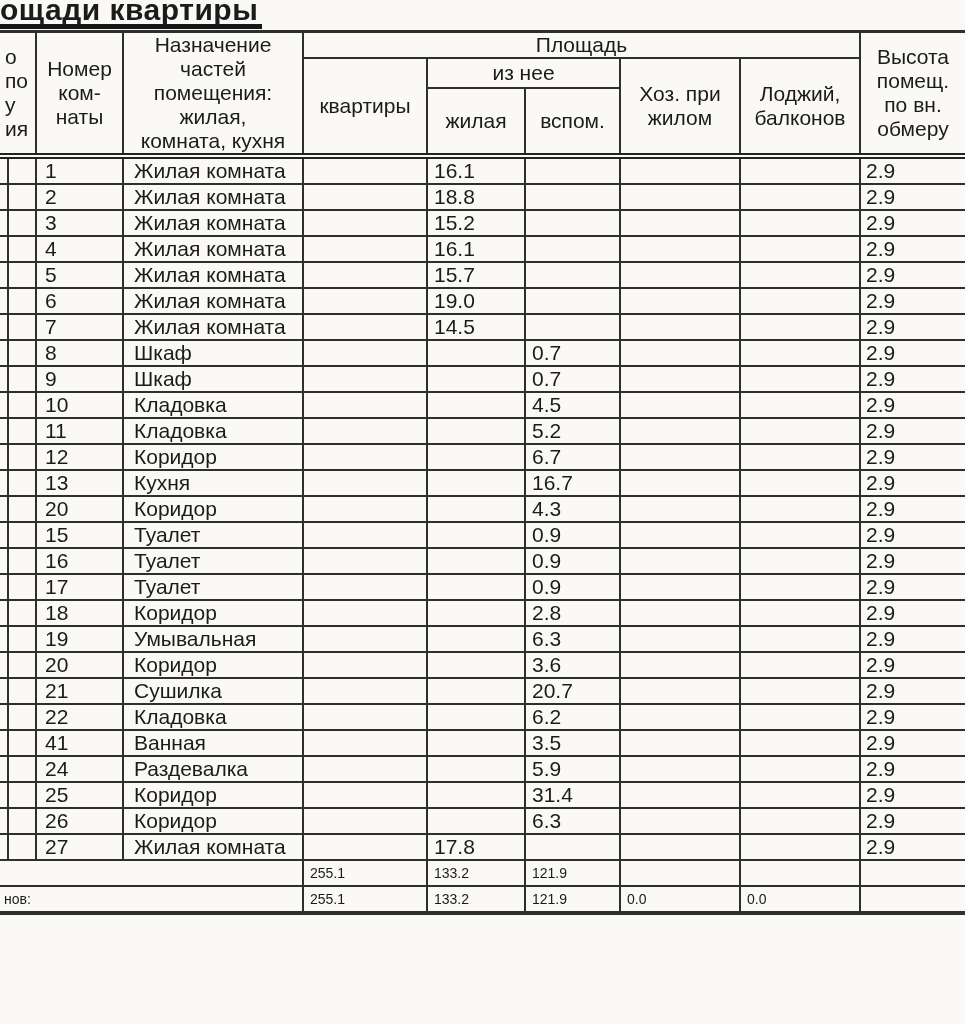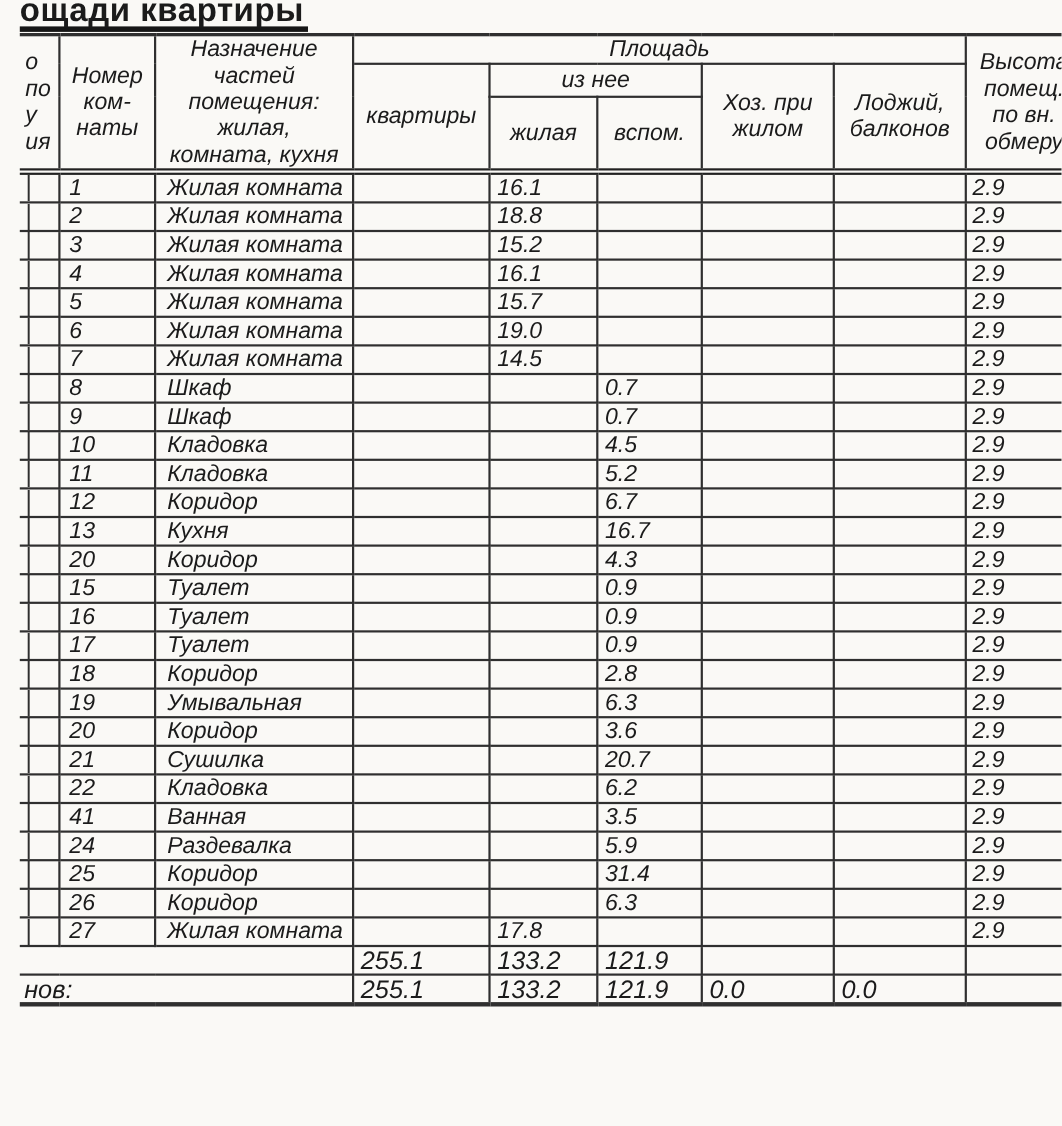--- a/index.html
+++ b/index.html
@@ -4,37 +4,36 @@
 <style>
   html, body { margin: 0; padding: 0; }
   body {
     width: 965px; height: 1024px;
     background: #faf9f6;
     font-family: "Liberation Sans", sans-serif;
     color: #1b1b1b;
     position: relative;
     overflow: hidden;
   }
-  .page { position: absolute; inset: 0; margin-left: 18px; }
+  .page { position: absolute; inset: 0; }
 
   .page-title {
     position: absolute; top: -4px; left: 0;
     display: inline-block;
     font-size: 30px; font-weight: bold; letter-spacing: 0.5px;
     line-height: 28px; white-space: nowrap;
     border-bottom: 5px solid #161616;
     padding-right: 4px;
   }
 
   table.area {
     position: absolute; top: 30px; left: 0;
     width: 965px;
     border-collapse: collapse;
     table-layout: fixed;
-    font-style: italic;
   }
   table.area th, table.area td {
     border: 2px solid #2f2f2f;
     font-weight: normal;
     overflow: hidden;
   }
   thead tr.hr1 th { border-top: 3px solid #2f2f2f; }
   thead th {
     text-align: center; vertical-align: middle;
     font-size: 21px; line-height: 24px;
@@ -60,21 +59,21 @@
   tbody tr:first-child td { border-top: 6px double #222; }
   tbody td.c-plan {
     padding: 0;
     background-image: linear-gradient(90deg, transparent 7px, #2f2f2f 7px, #2f2f2f 9px, transparent 9px);
   }
   td.c-num { padding-left: 8px; }
   td.c-purpose { padding-left: 10px; }
   td.c-height { padding-left: 5px; }
 
   tfoot td {
-    font-size: 23px; line-height: 24px;
+    font-size: 14px; line-height: 24px;
     vertical-align: middle; white-space: nowrap;
     padding: 0 2px 0 6px;
     border-bottom: 5px double #333;
   }
   tfoot tr.subtotal-row { height: 24px; }
   tfoot tr.total-row { height: 26px; padding-left: 42px; }
   tfoot tr.total-row td { border-bottom: 4px solid #2f2f2f; }
   tfoot td.lbl { padding-left: 4px; }
 </style>
 </head>

